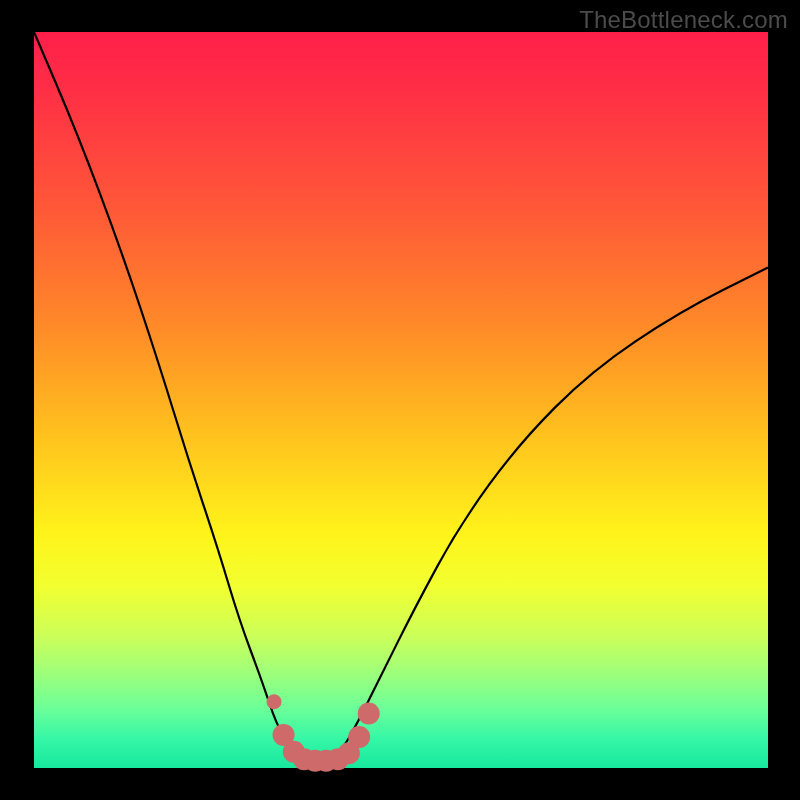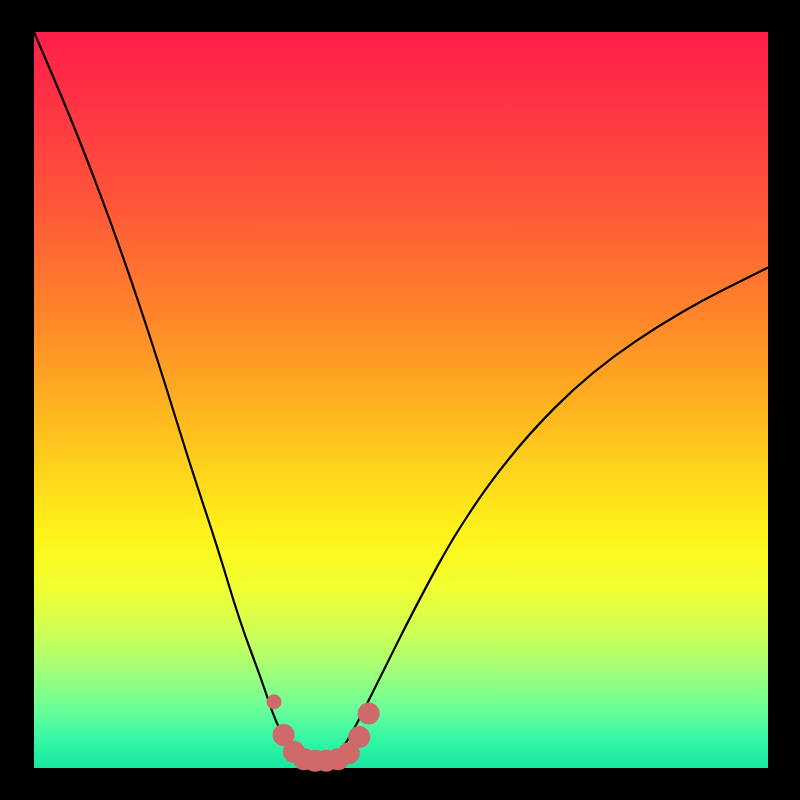--- a/index.html
+++ b/index.html
@@ -39,13 +39,14 @@
         <circle cx="304.112" cy="759.168" r="11" fill="#cf6a6a"></circle>
         <circle cx="315.12199999999996" cy="760.64" r="11" fill="#cf6a6a"></circle>
         <circle cx="326.13199999999995" cy="760.64" r="11" fill="#cf6a6a"></circle>
         <circle cx="337.876" cy="759.168" r="11" fill="#cf6a6a"></circle>
         <circle cx="348.88599999999997" cy="753.28" r="11" fill="#cf6a6a"></circle>
         <circle cx="359.162" cy="737.088" r="11" fill="#cf6a6a"></circle>
         <circle cx="368.704" cy="713.536" r="11" fill="#cf6a6a"></circle>
       </g>
   </svg>
 
+  <div class="watermark">TheBottleneck.com</div>
 </div>
 
 </body></html>

